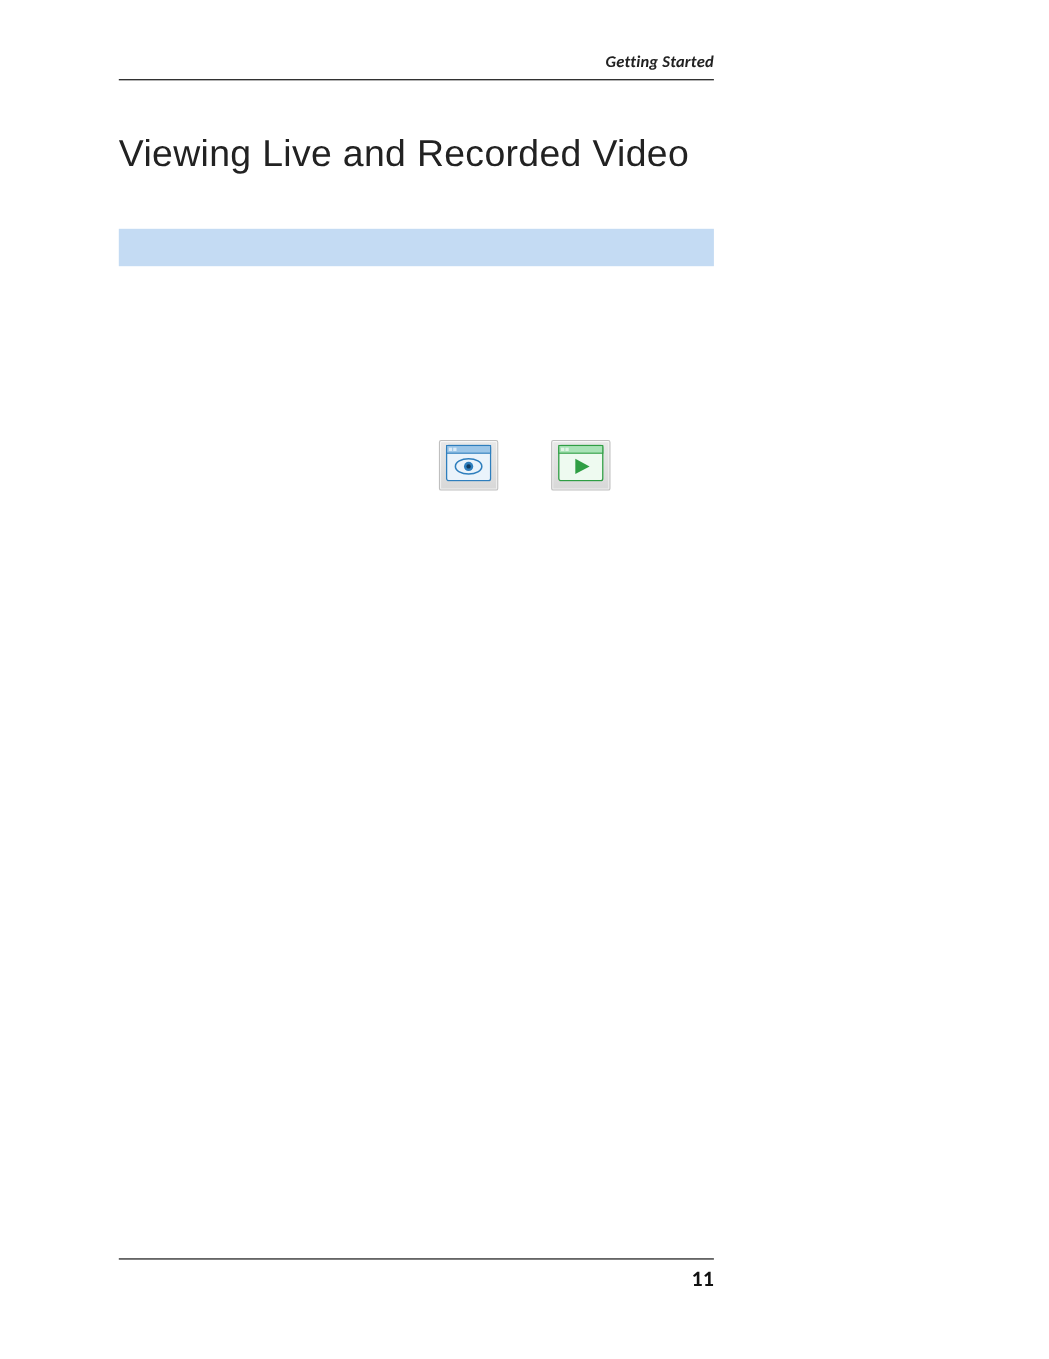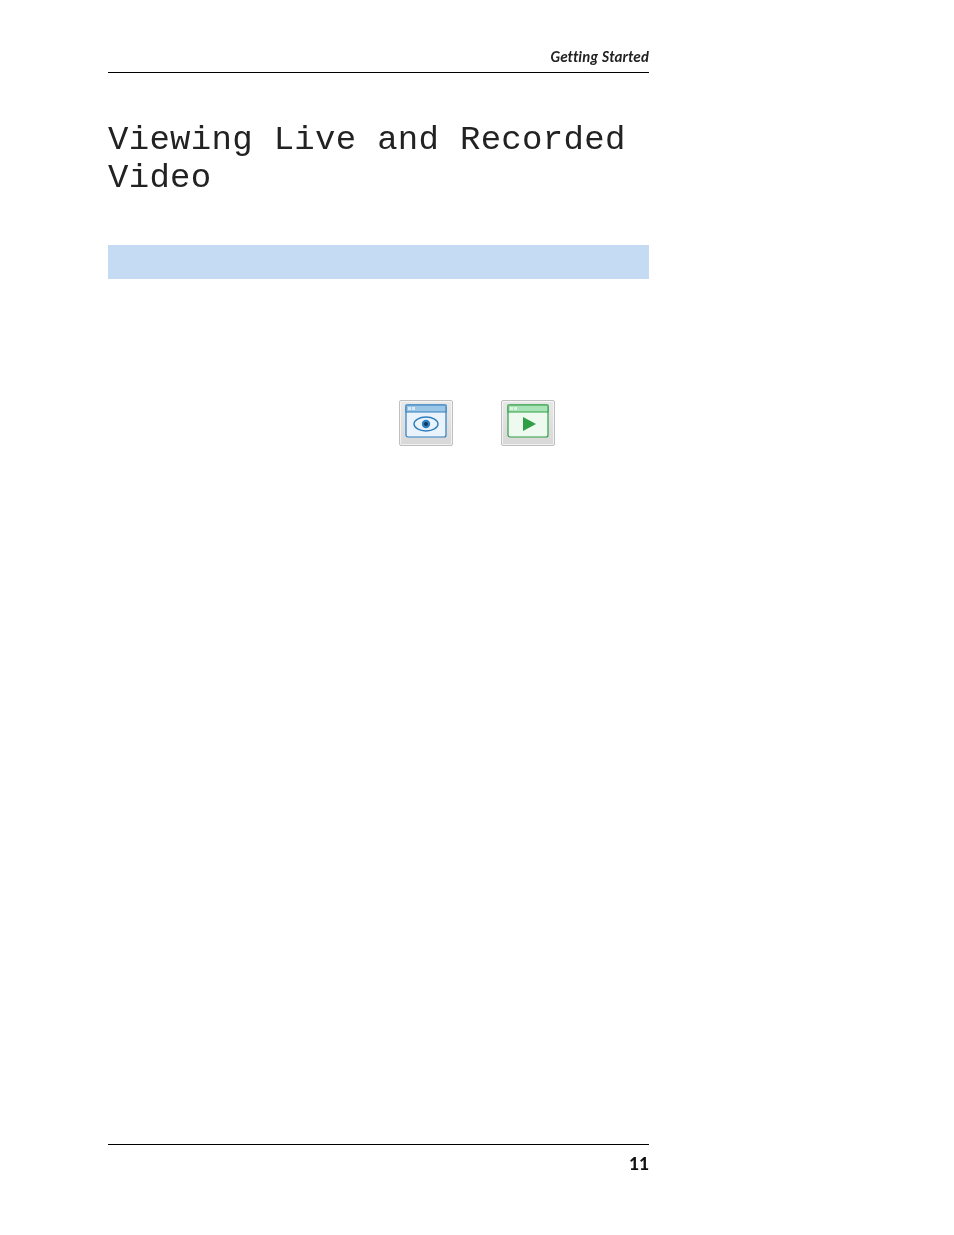--- a/index.html
+++ b/index.html
@@ -15,21 +15,21 @@
     font-style: italic;
     font-weight: 700;
     font-size: 15px;
     color: #222;
     padding-bottom: 6px;
     border-bottom: 1.5px solid #000;
     margin-bottom: 48px;
     letter-spacing: 0.2px;
   }
   .title {
-    font-family: Liberation Mono, monospace;
+    font-family: Liberation Sans, sans-serif;
     font-weight: 300;
     font-size: 34px;
     color: #222;
     letter-spacing: 0.3px;
     margin-bottom: 48px;
   }
   .blue-bar {
     width: 100%;
     height: 34px;
     background: #c4dbf3;

